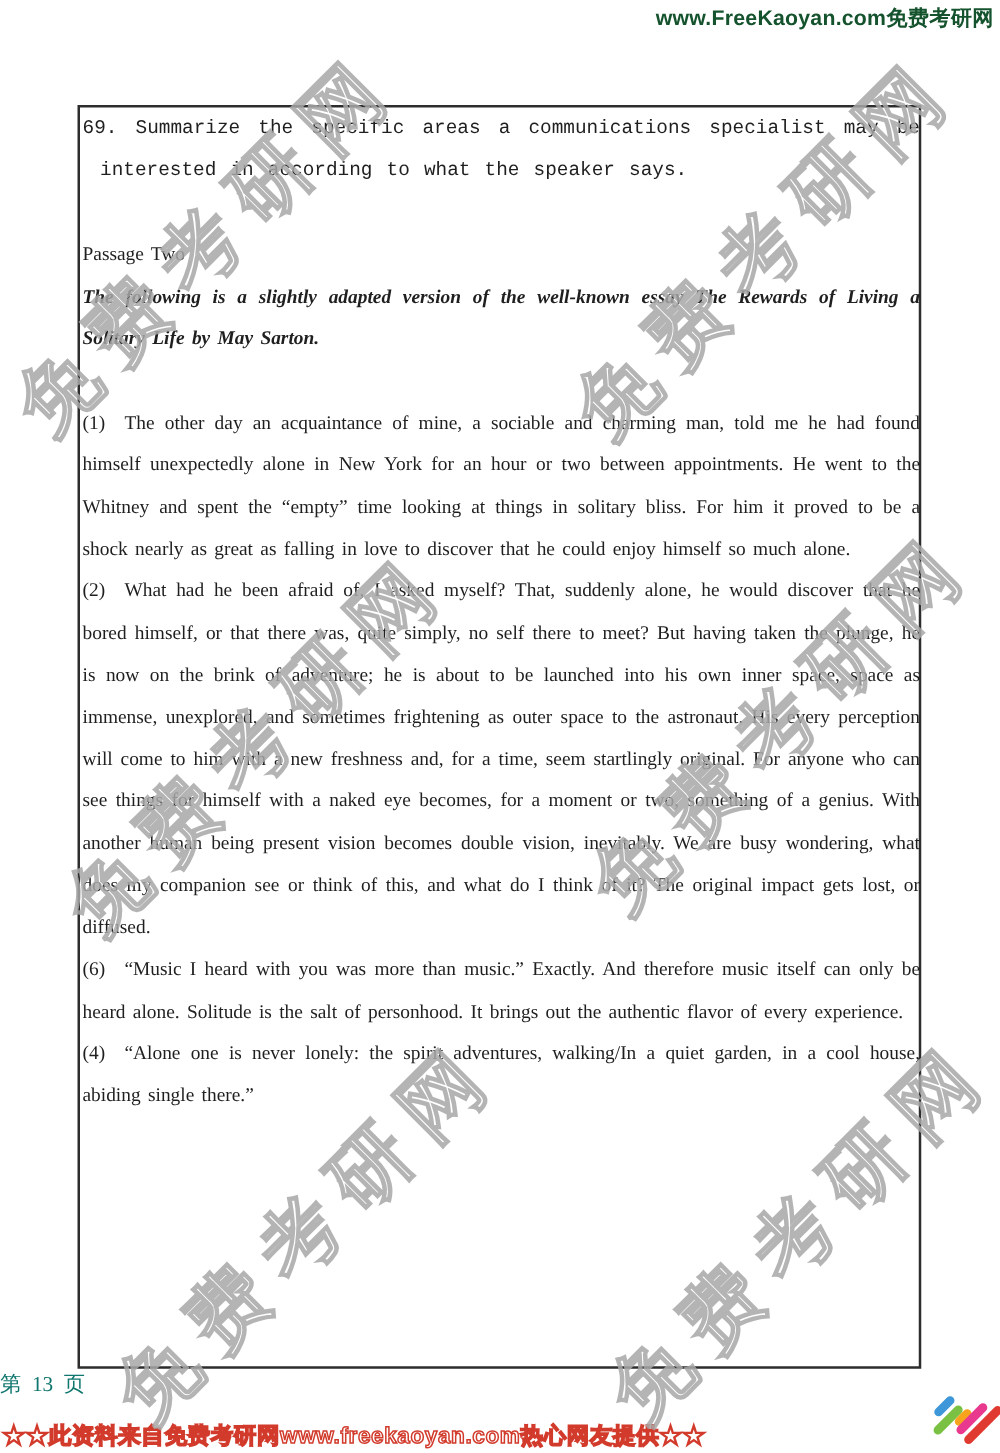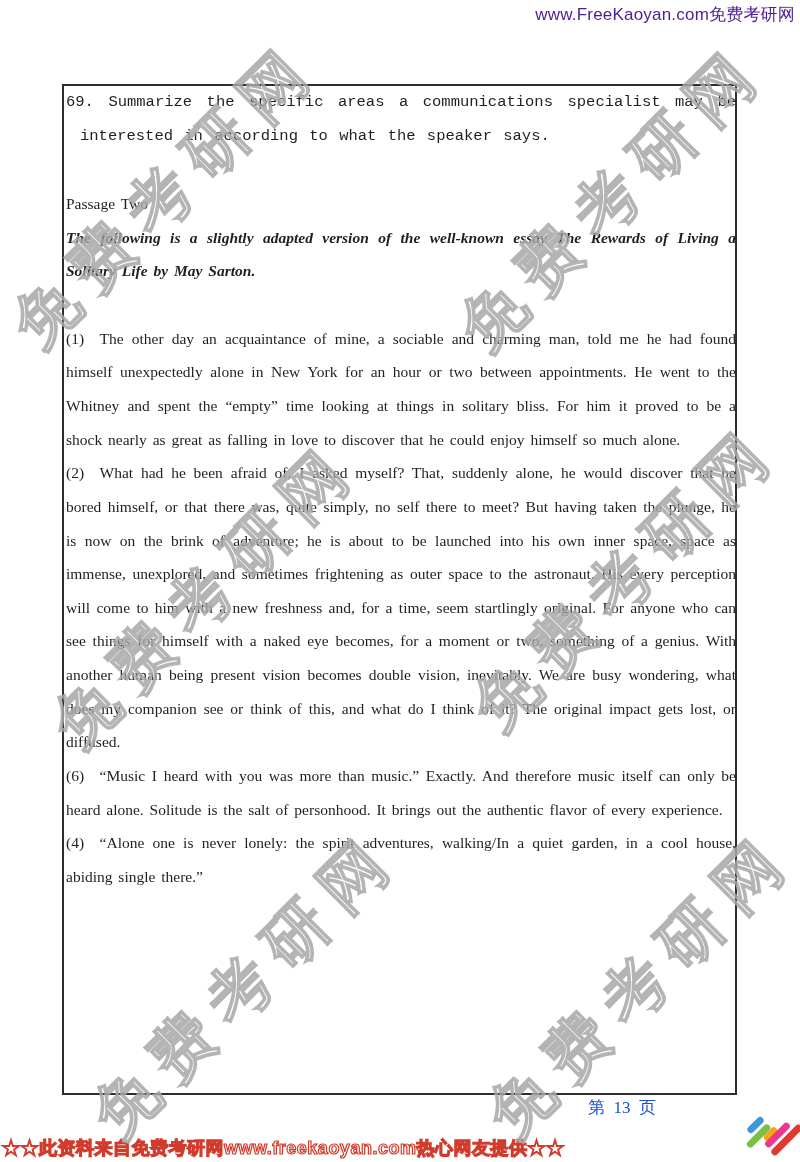--- a/index.html
+++ b/index.html
@@ -10,21 +10,21 @@
     background:#ffffff;
     overflow:hidden;
     font-family:"Liberation Serif","DejaVu Serif",serif;
     color:#1f1f1f;
   }
 
   
   .site-header {
     position:absolute; top:3px; right:5px;
     font-family:"Liberation Sans","DejaVu Sans",sans-serif;
-    font-weight:400; font-size:17px; color:#4c1d95;
+    font-weight:700; font-size:17px; color:#14532d;
     letter-spacing:.2px;
     text-align:right;
   }
 
   
   .doc-border {
     position:absolute; left:62px; top:84px;
     width:675px; height:1011px;
     border:2px solid #2d2d2d;
   }
@@ -56,21 +56,21 @@
   .wm1{ left:165px; top:195px; }
   .wm2{ left:612px; top:198px; }
   .wm3{ left:205px; top:595px; }
   .wm4{ left:625px; top:578px; }
   .wm5{ left:245px; top:985px; }
   .wm6{ left:640px; top:985px; }
 
   
   .page-number {
     position:absolute; left:0; top:1096px; width:656px;
-    text-align:right; font-size:17px; color:#1d4ed8;
+    text-align:left; font-size:17px; color:#0f766e;
     white-space:pre;
   }
 
   
   .credit {
     position:absolute; left:2px; top:1136px;
     font-family:Liberation Sans, sans-serif;
     font-weight:700; font-size:18px; letter-spacing:.5px;
     color:#ffffff;
     -webkit-text-stroke:1.2px #d23b2c;

